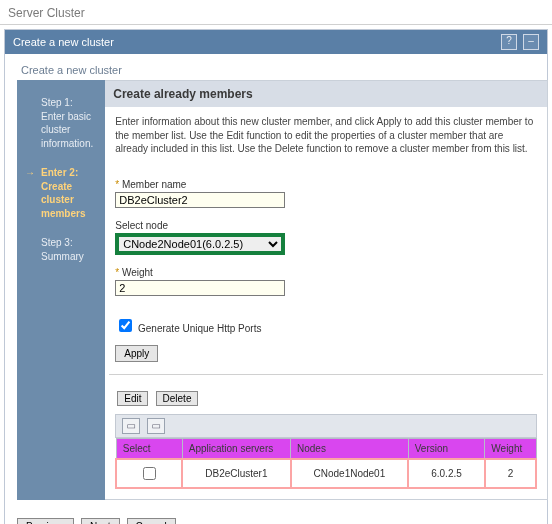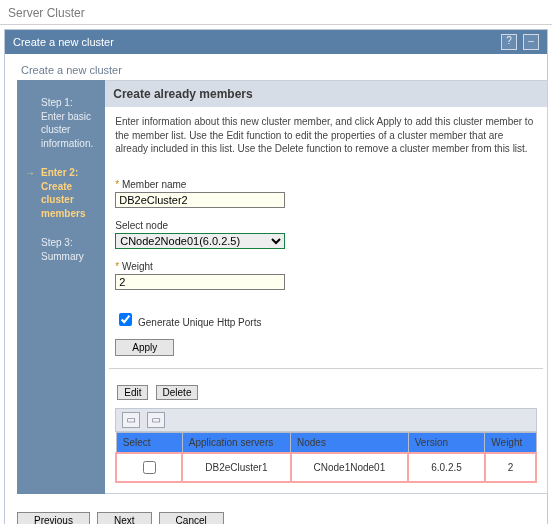--- a/index.html
+++ b/index.html
@@ -108,32 +108,32 @@
     padding: 1px 3px;
     border: 1px solid #7a7a7a;
     background: #fffff0;
     margin: 2px 0 6px;
     box-sizing: border-box;
   }
   .select-input {
     font-size: 11px;
     width: 170px;
     margin: 2px 0 6px;
-    border: 1px solid #15803d;
+    border: 4px solid #15803d;
     background: #eee;
   }
   .checkbox-row {
     margin: 14px 0 10px;
     font-size: 10px;
   }
   .btn {
     font-size: 10px;
     background: #e6e6e6;
     border: 1px solid #888;
-    padding: 2px 16px;
+    padding: 2px 8px;
     margin-right: 4px;
     cursor: pointer;
   }
   .btn-small {
     padding: 1px 6px;
   }
   hr.sep {
     border: none;
     border-top: 1px solid #d0d0d0;
     margin: 12px -6px;
@@ -159,21 +159,21 @@
     font-size: 10px;
     color: #667;
   }
   table.grid {
     border-collapse: collapse;
     width: 100%;
     margin-top: 0;
     font-size: 10px;
   }
   table.grid th {
-    background: #3b82f6;
+    background: #d946ef;
     color: #3a3a3a;
     text-align: left;
     padding: 4px 6px;
     border: 1px solid #b6bdc8;
     font-weight: normal;
   }
   table.grid td {
     padding: 4px 22px;
     border: 2px solid #fca5a5;
     background: #fff;

